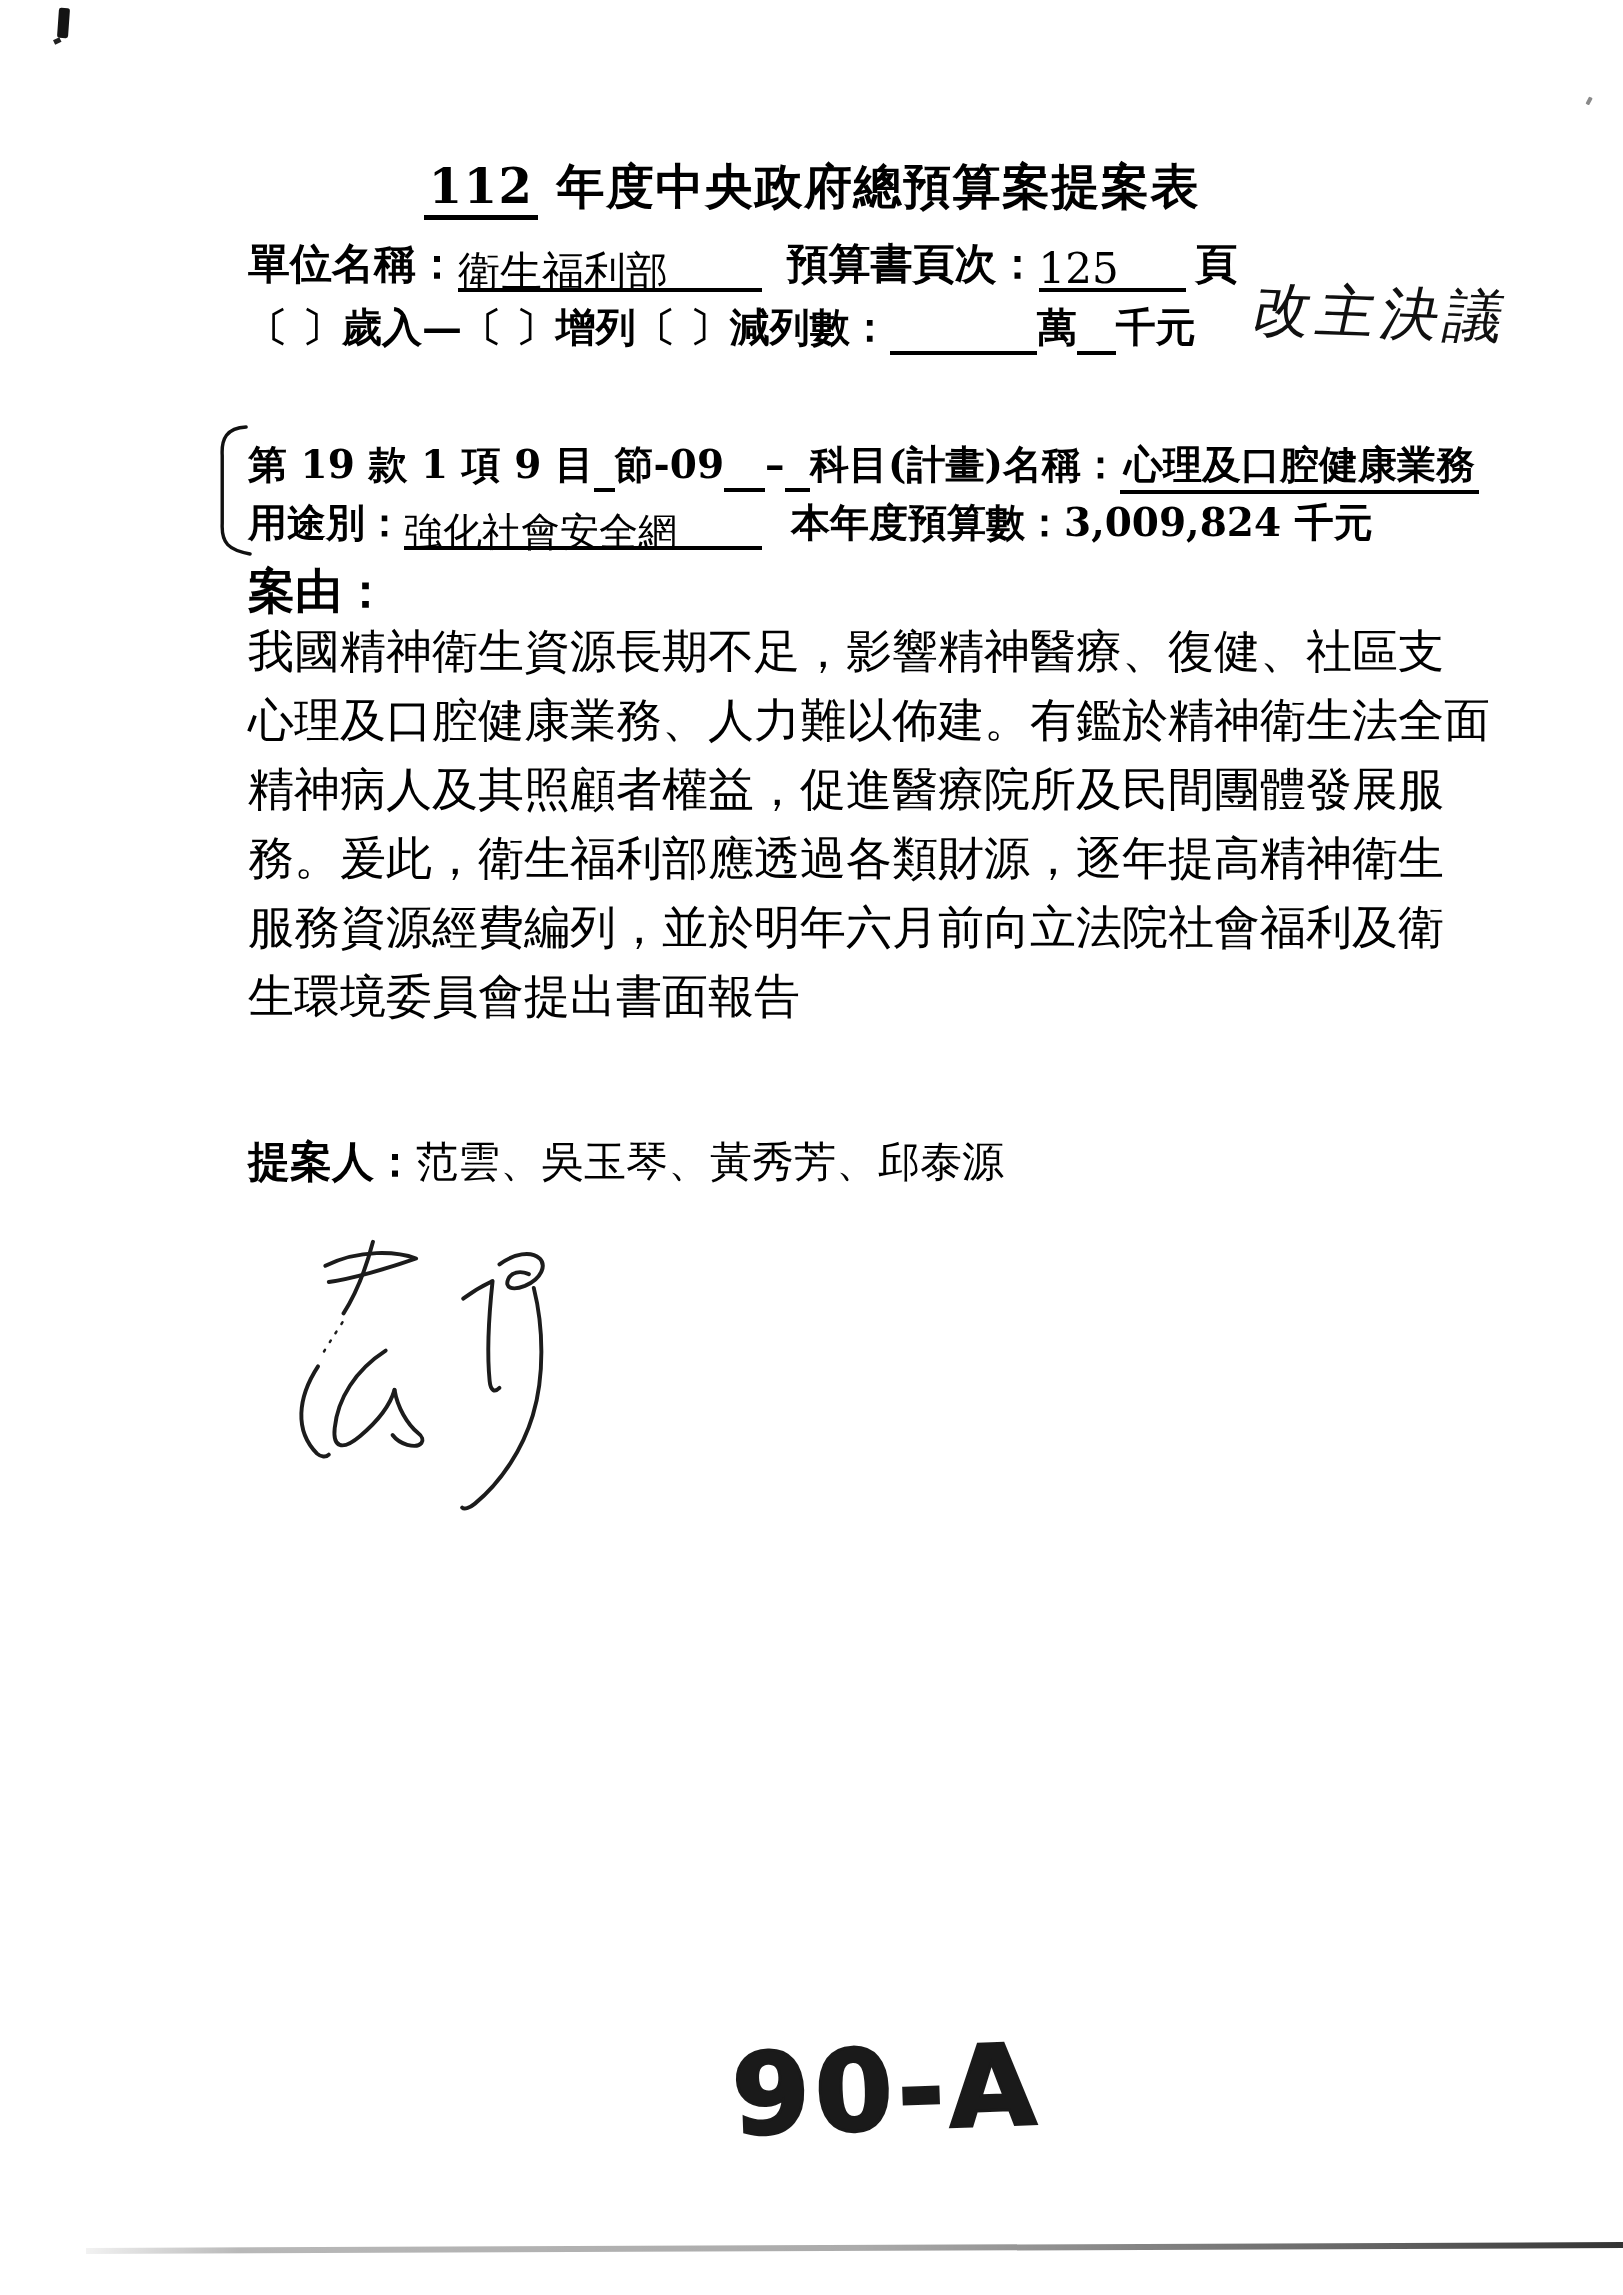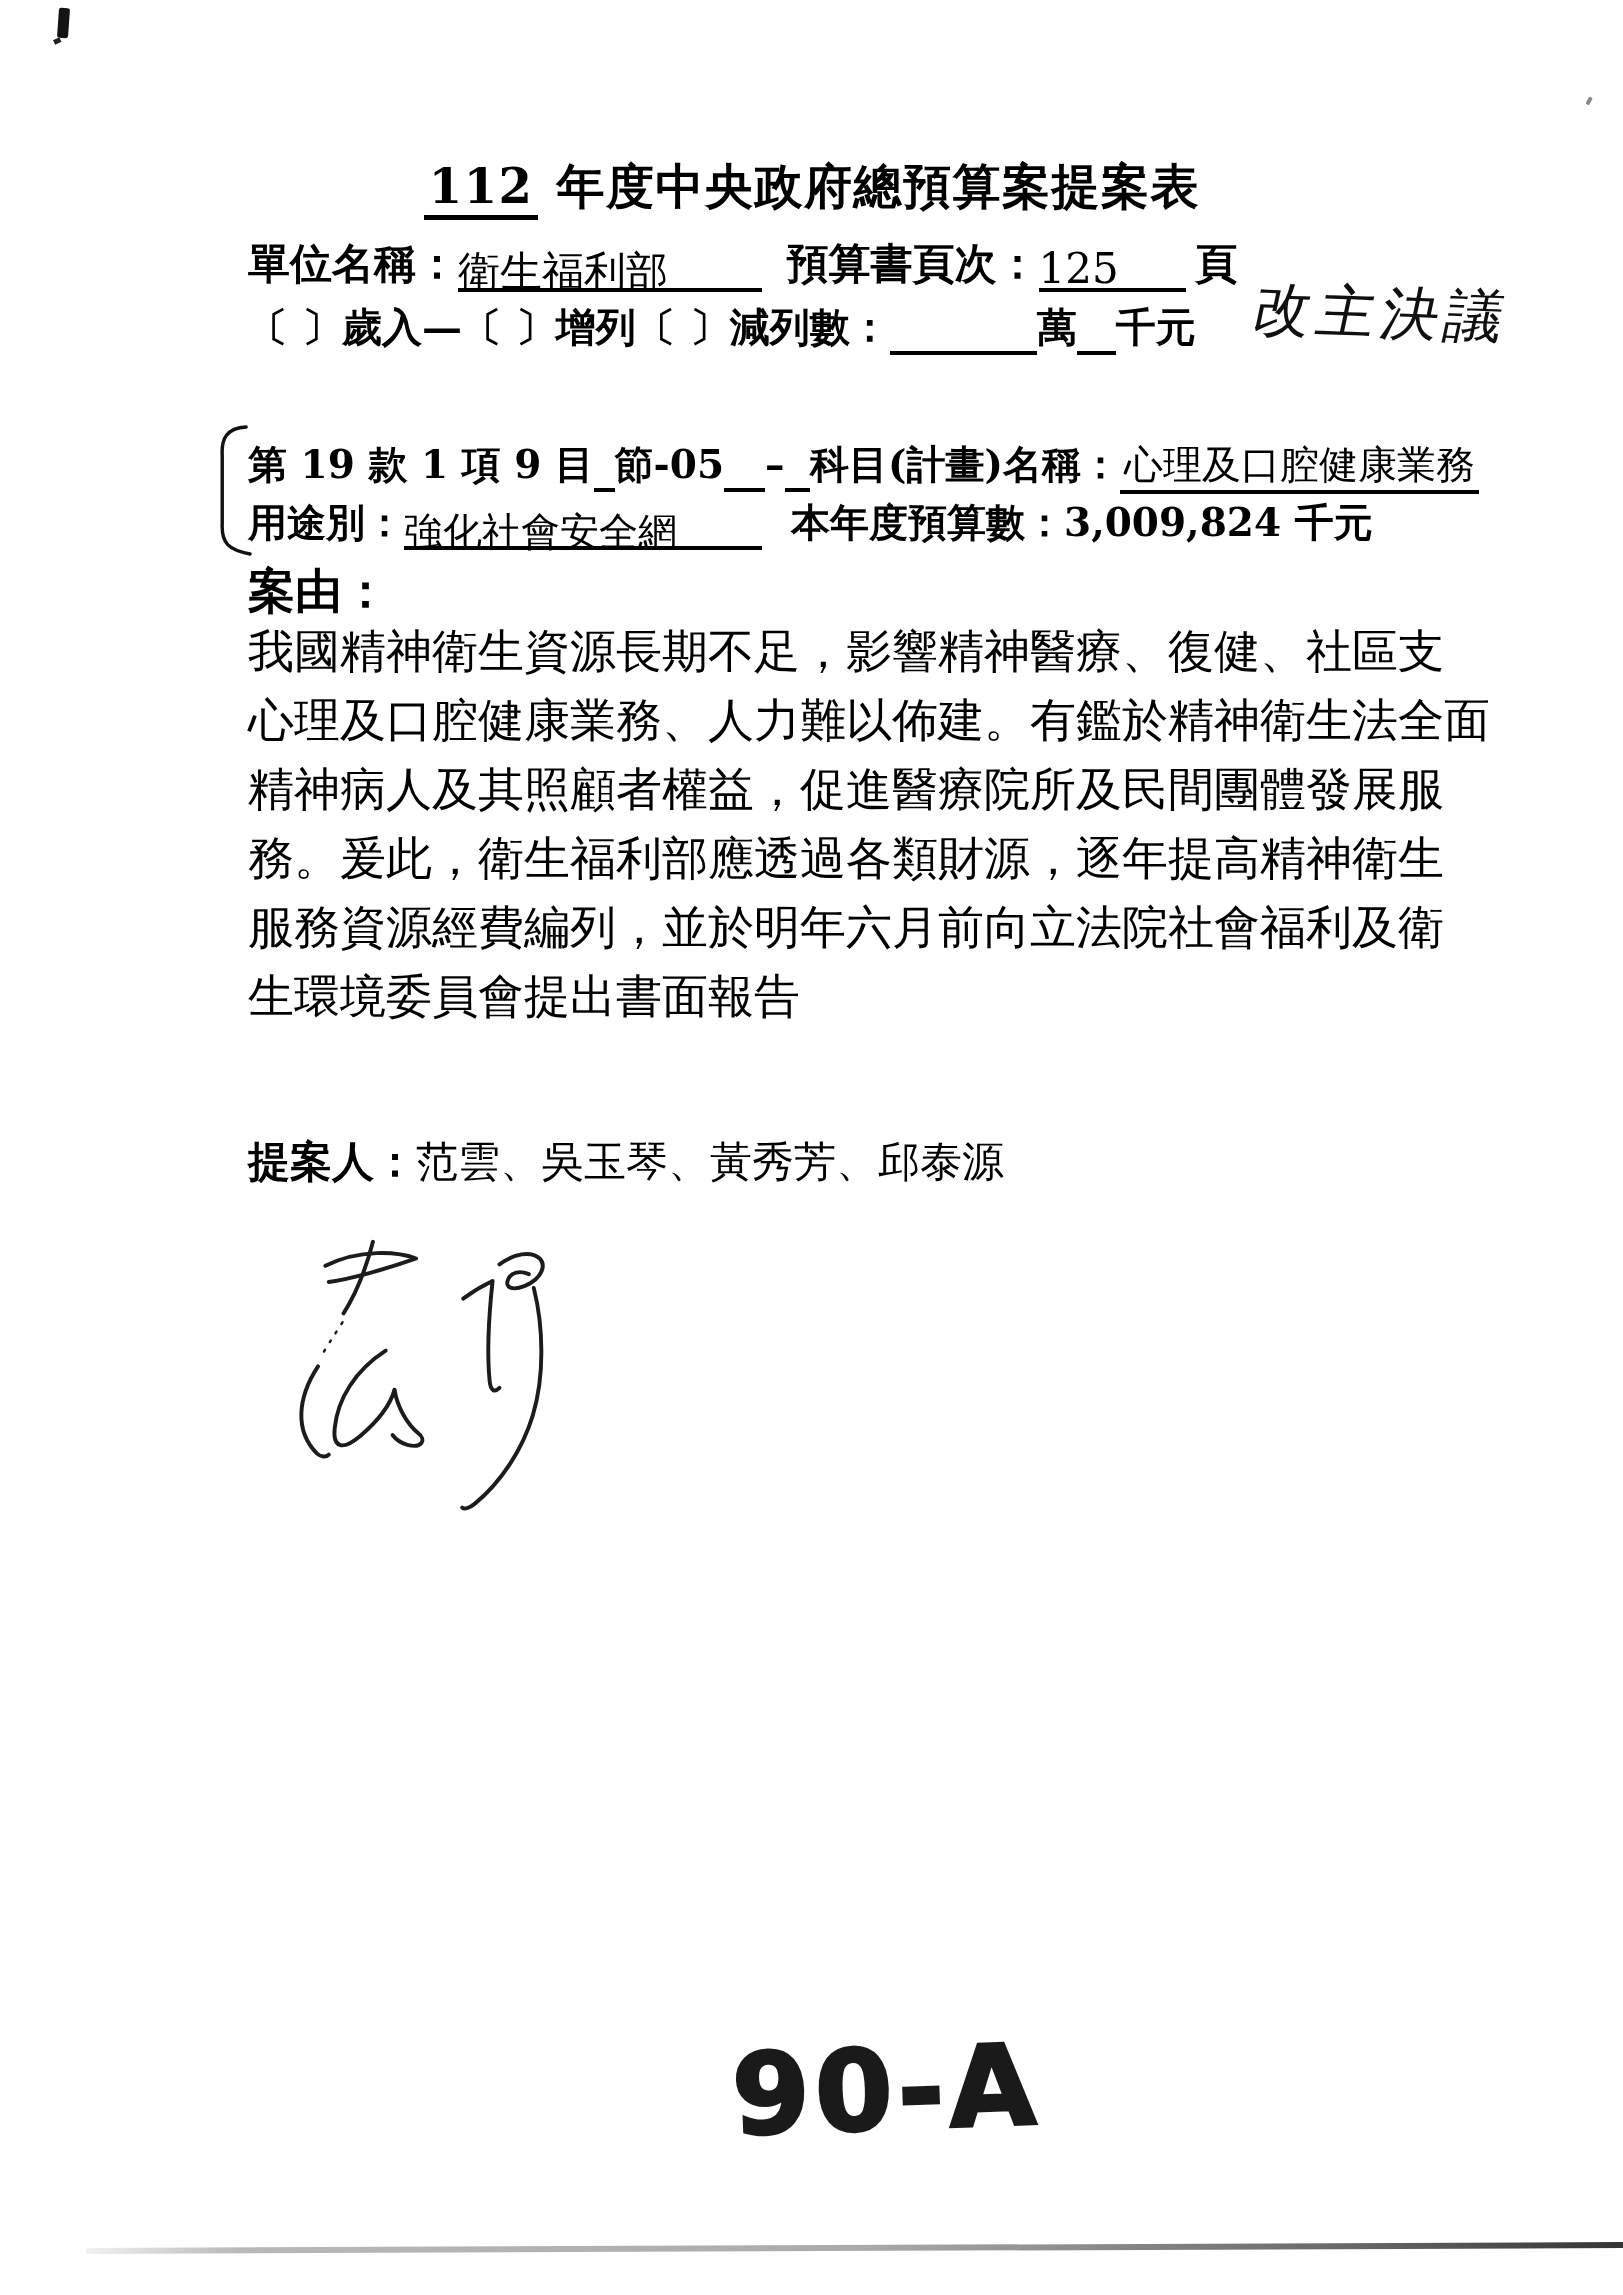--- a/index.html
+++ b/index.html
@@ -29,21 +29,21 @@
   .b-unit{width:304px;}
   .b-page{width:147px;}
   .b-rev{width:147px;}
   .b-exp{width:98px;}
   .b-small{width:39px;}
   .b-small2{width:34px;}
   .b-sec1{width:20.6px;}
   .b-sec2{width:41px;}
   .b-sec3{width:25.5px;}
   .b-usage{width:358px;}
-  .uval{border-bottom:4.4px solid #000;padding:0 3.9px 2.9px;font-weight:400;}
+  .uval{border-bottom:4.4px solid #000;padding:0 3.9px 2.9px;font-weight:700;}
   .gap20{display:inline-block;width:9.8px;}
   .gap50{display:inline-block;width:24.5px;}
   .gap60{display:inline-block;width:29px;}
   .gap150{display:inline-block;width:74px;}
   .strike{position:relative;display:inline-block;}
   .strike::after{content:"";position:absolute;left:-16.7px;right:-2px;top:50%;height:3.9px;background:#000;transform:rotate(-0.6deg);}
   .bracket-svg{position:absolute;left:211px;top:421px;}
   
   .case-label{position:absolute;left:248px;top:560px;font-size:47px;font-weight:700;}
   .body-text{position:absolute;left:248px;top:617px;font-size:46px;font-weight:400;line-height:69px;}
@@ -78,21 +78,21 @@
   <div class="fline l2">
     <span>〔 〕歲入—〔 〕增列〔 〕減列數：</span><span class="blank b-rev"></span><span>萬</span><span class="blank b-small"></span><span>千元</span>
   </div>
 
 
   <svg class="bracket-svg" width="41" height="139" viewBox="0 0 84 284">
     <path d="M 72,12 C 32,14 21,36 23,70 L 23,210 C 21,250 36,264 80,272" fill="none" stroke="#111" stroke-width="7" stroke-linecap="round"></path>
   </svg>
 
   <div class="fline l4">
-    <span>第 19 款 1 項 9 目</span><span class="blank b-sec1"></span><span>節-05</span><span class="blank b-sec2"></span><span>–</span><span class="blank b-sec3"></span><span>科目(計畫)名稱：</span><span class="uval">心理及口腔健康業務</span>
+    <span>第 19 款 1 項 9 目</span><span class="blank b-sec1"></span><span>節-09</span><span class="blank b-sec2"></span><span>–</span><span class="blank b-sec3"></span><span>科目(計畫)名稱：</span><span class="uval">心理及口腔健康業務</span>
   </div>
 
   <div class="fline l5">
     <span>用途別：</span><span class="blank b-usage"><span class="val">強化社會安全網</span></span><span class="gap60"></span><span>本年度預算數：</span><span>3,009,824 千元</span>
   </div>
 
   <div class="case-label">案由：</div>
   <div class="body-text">
     <div>我國精神衛生資源長期不足，影響精神醫療、復健、社區支</div>
     <div>心理及口腔健康業務、人力難以佈建。有鑑於精神衛生法全面</div>

